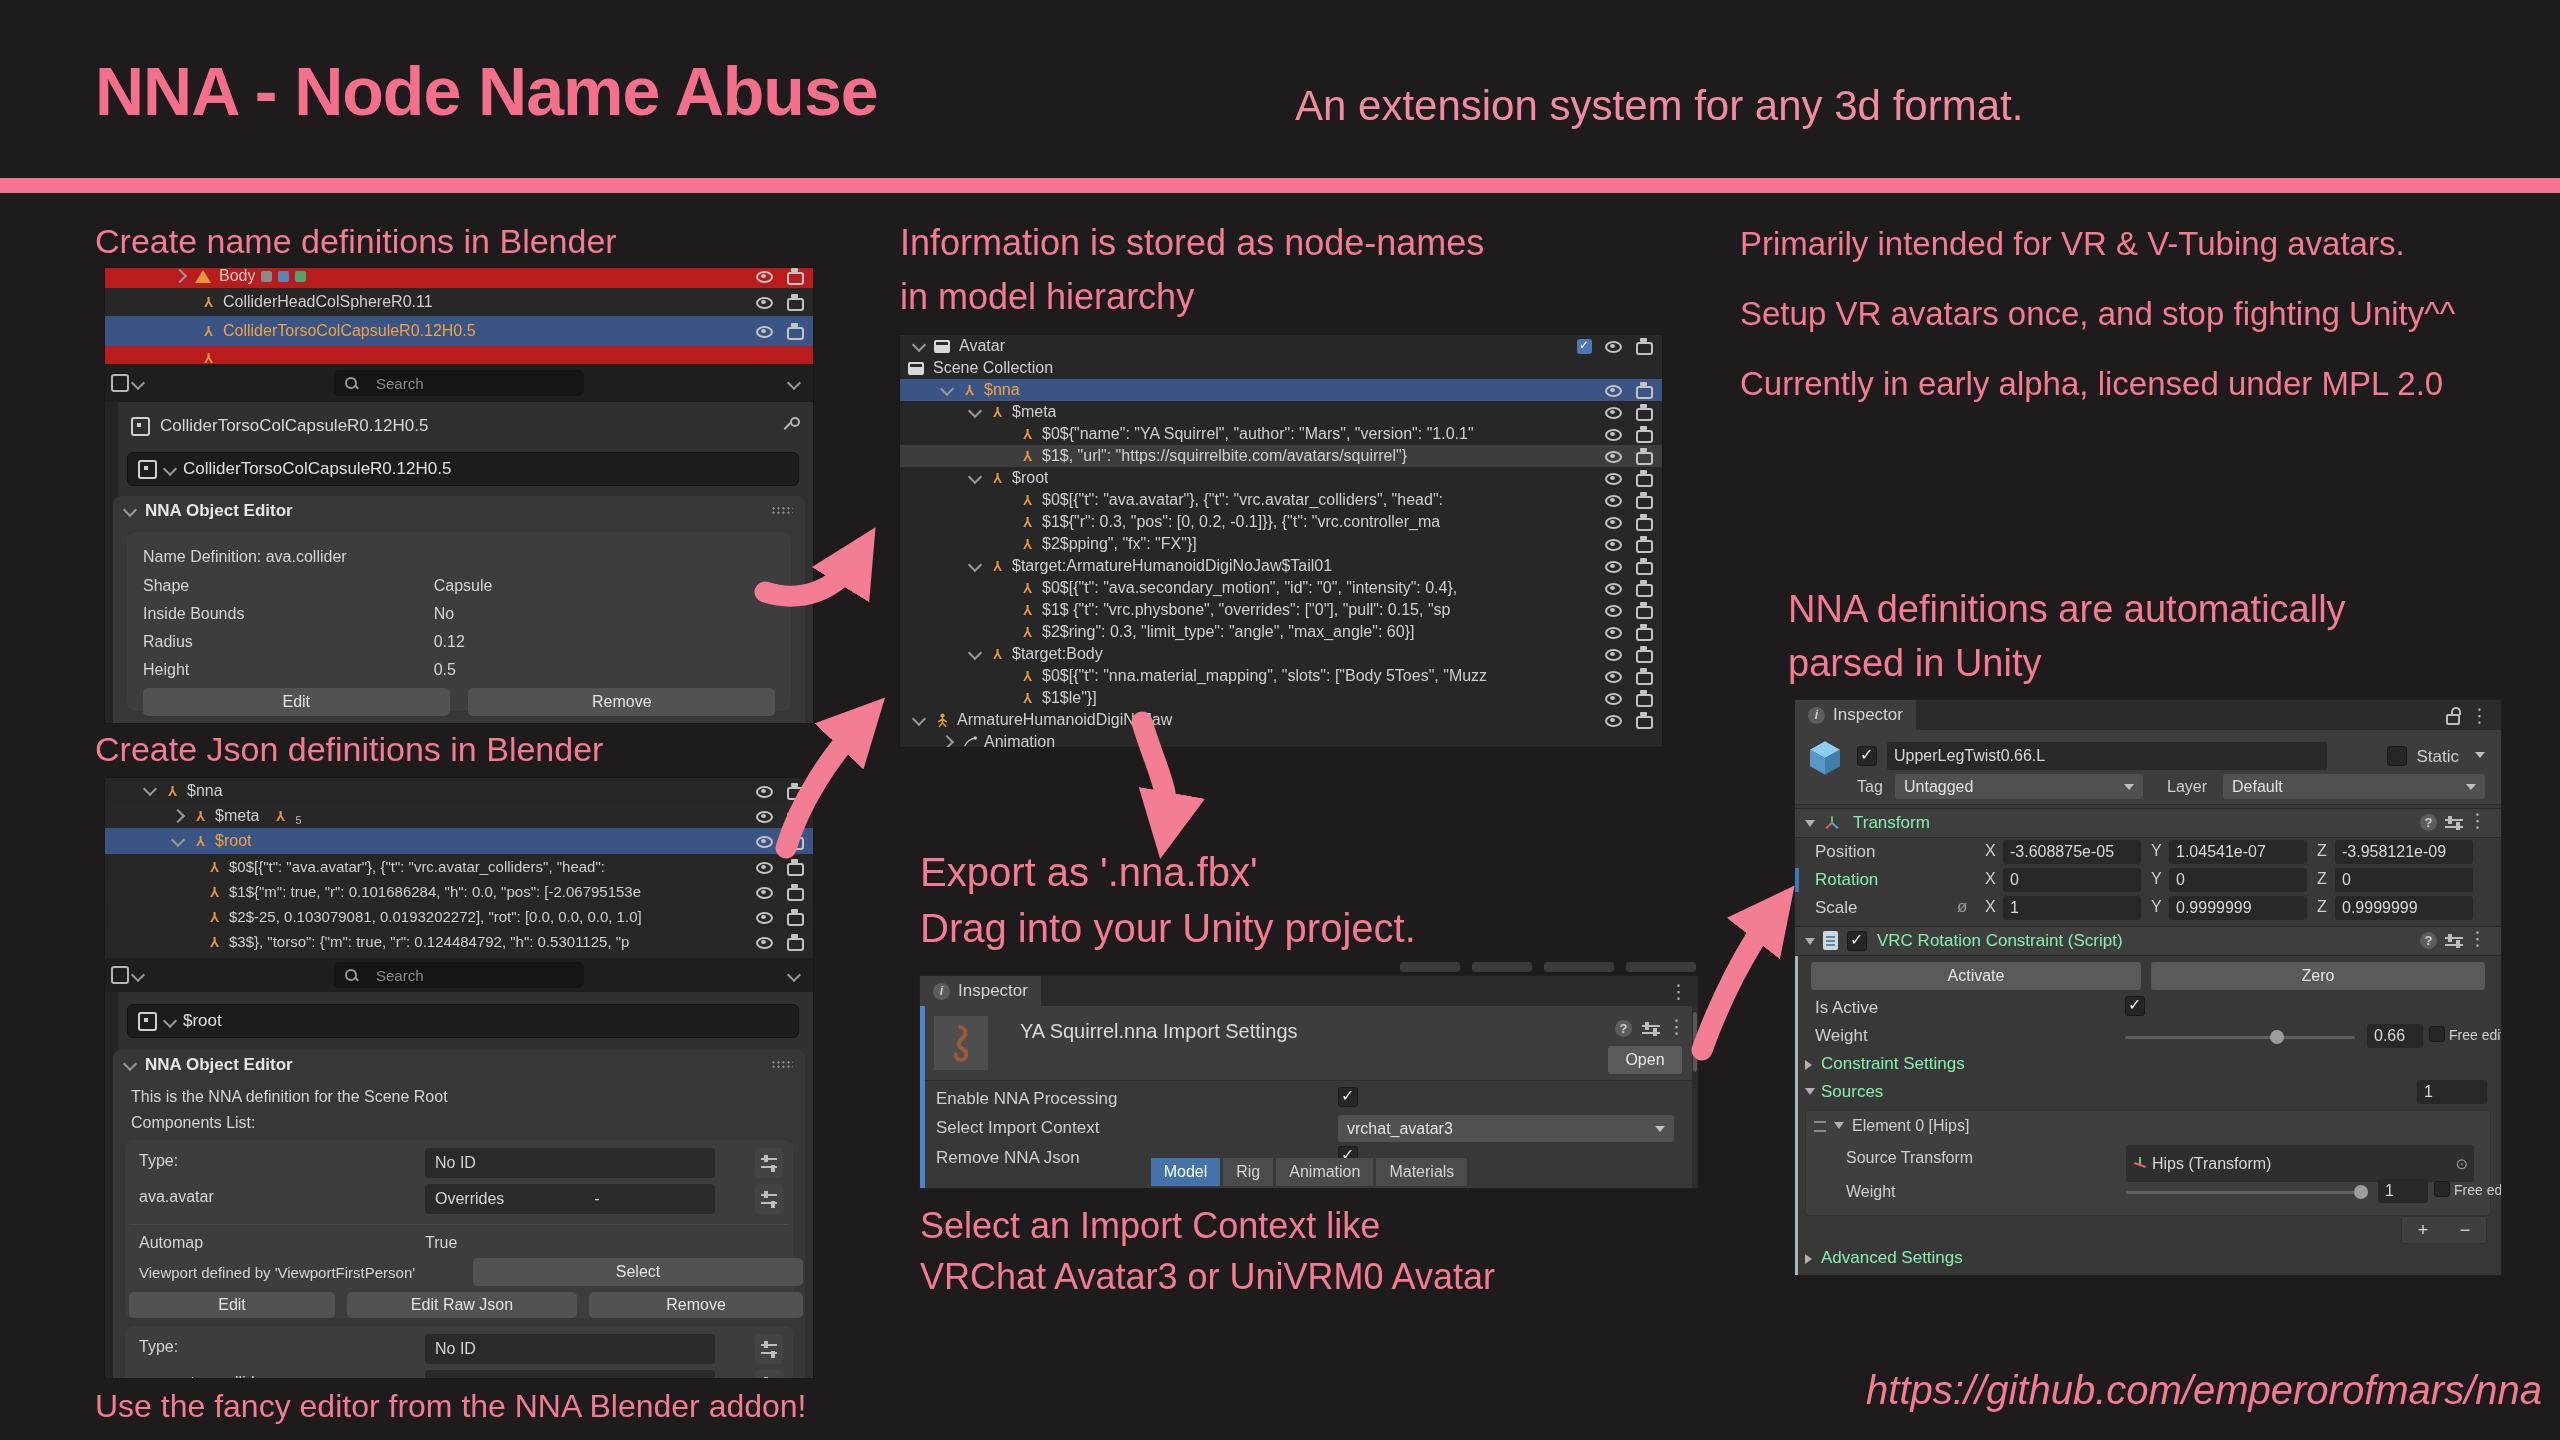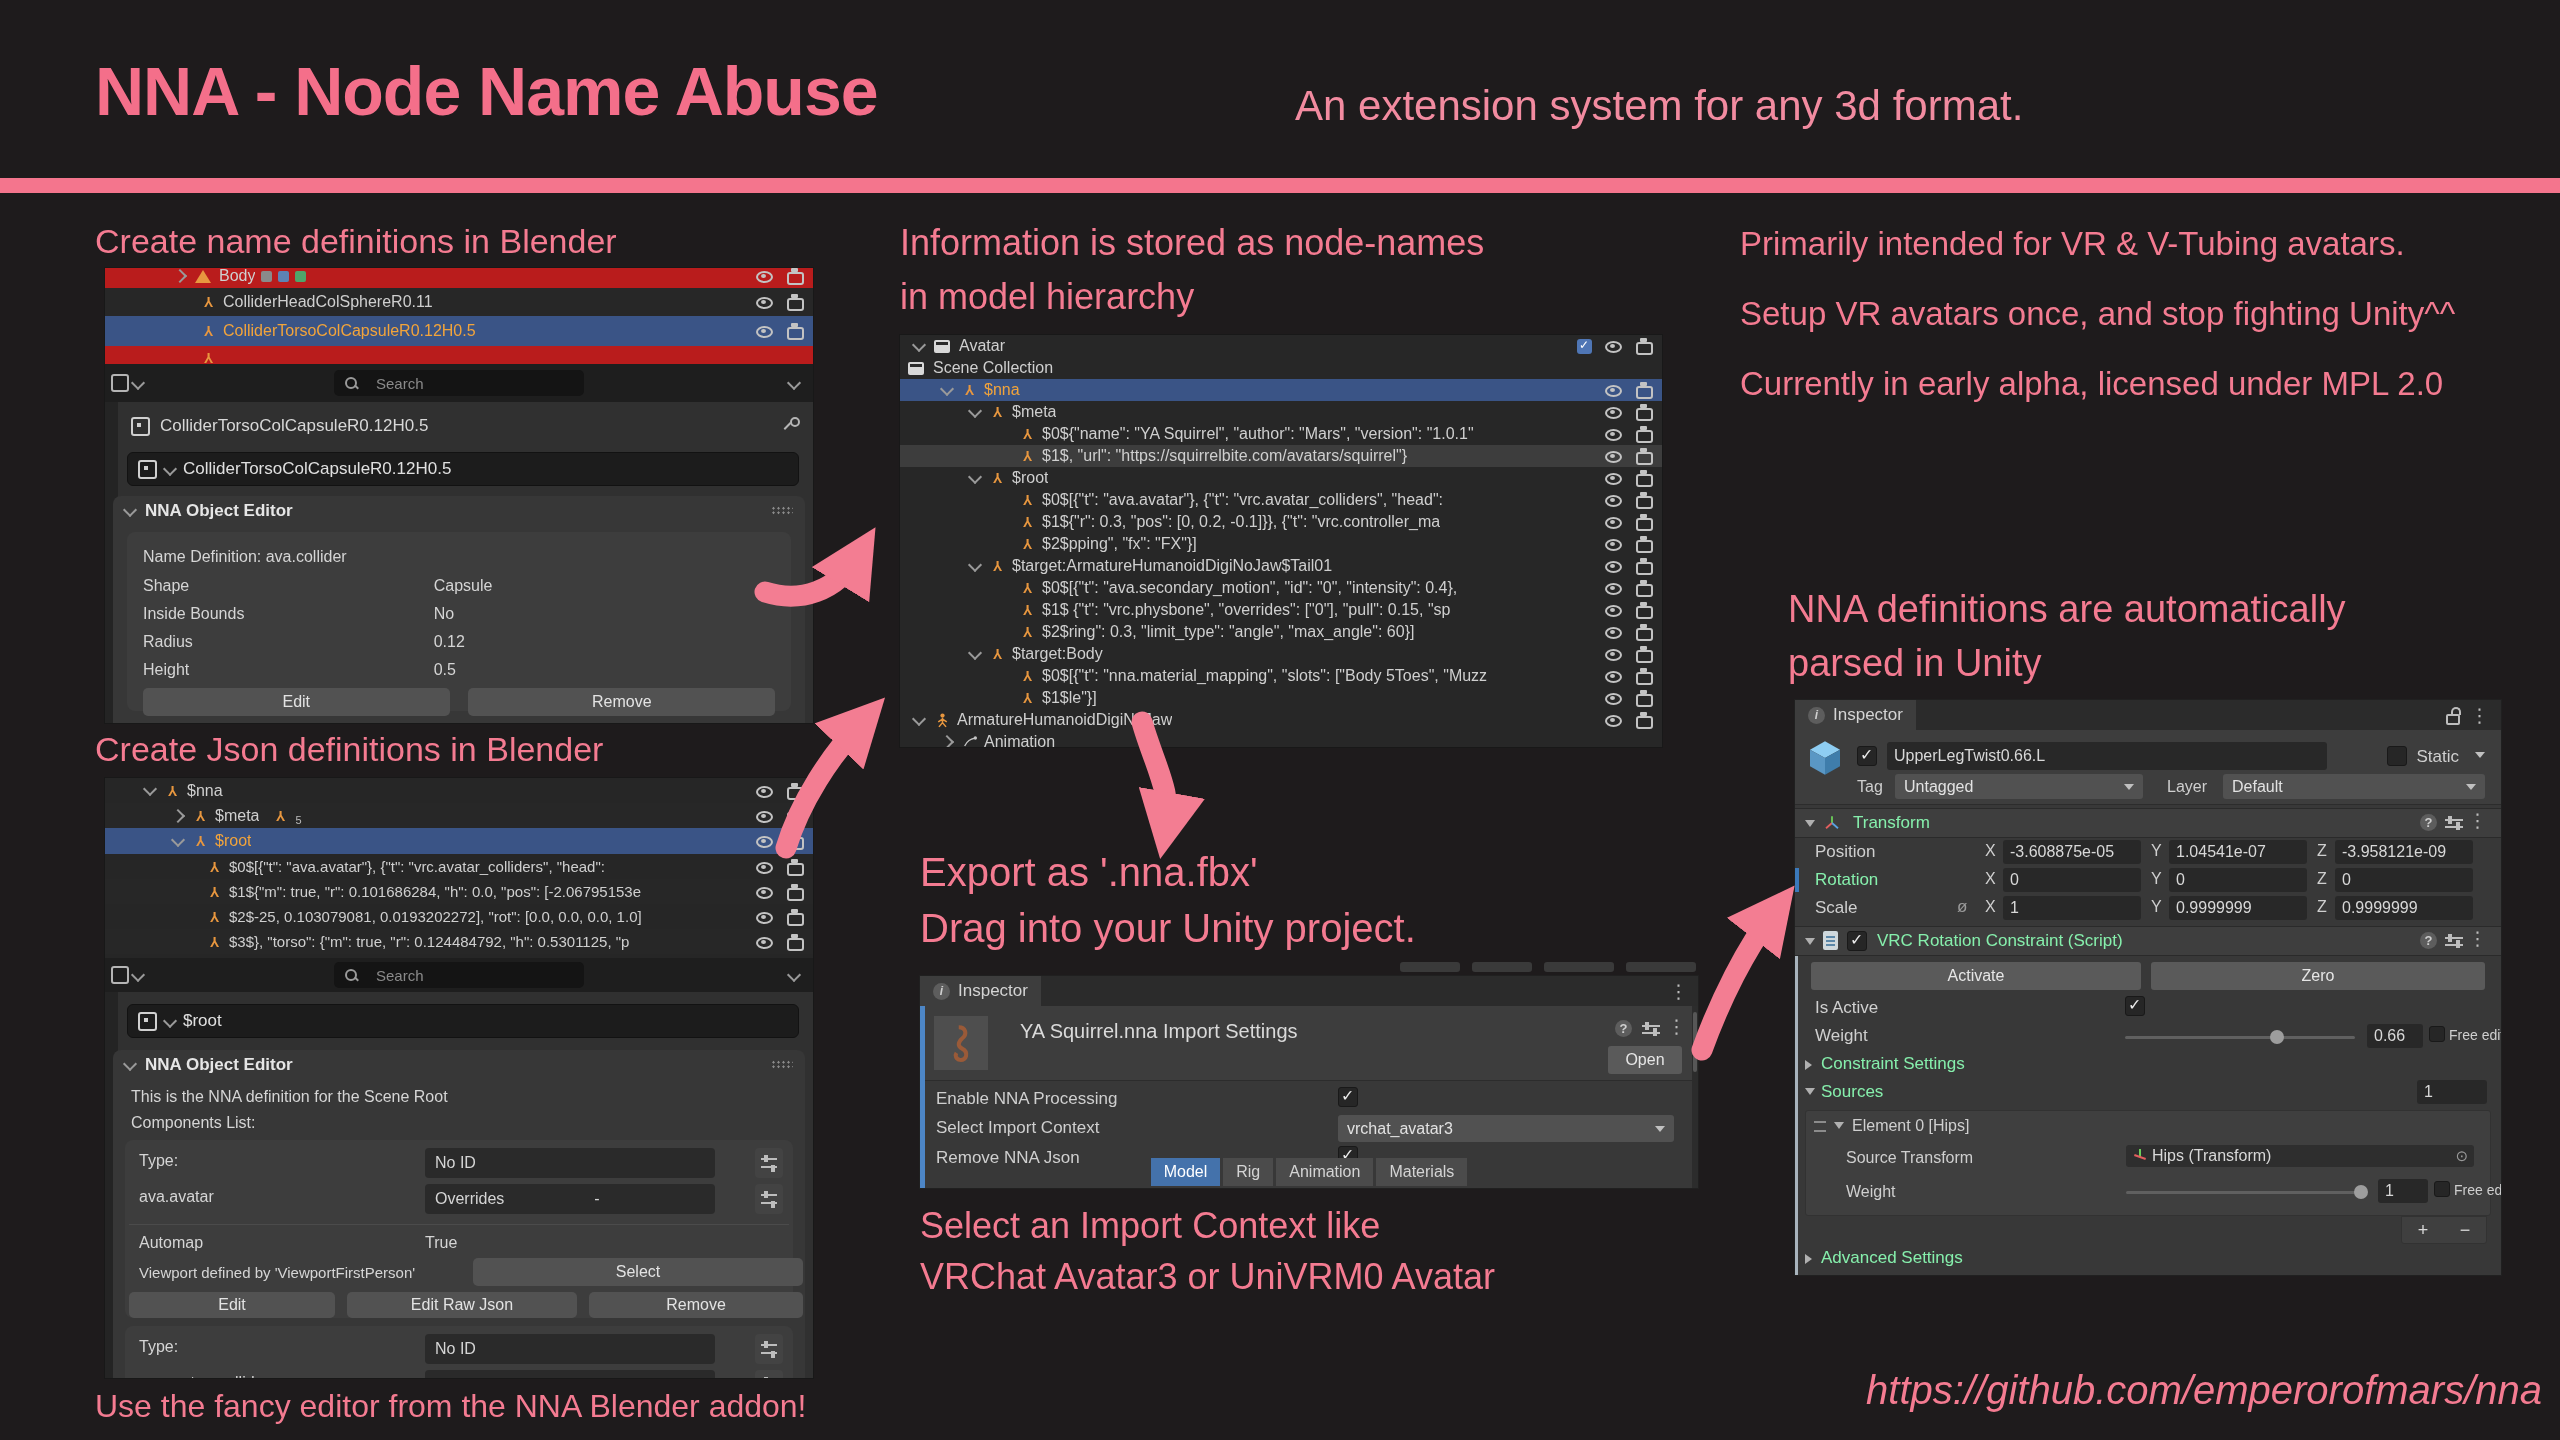--- a/index.html
+++ b/index.html
@@ -676,21 +676,21 @@
 
   <span class="foldd" style="left:10px;top:388px"></span>
   <span class="ulab ubold" style="left:26px;top:382px">Sources</span>
   <div class="ufield" style="right:14px;top:380px;width:70px;height:24px">1</div>
 
   <div class="abs" style="left:10px;right:10px;top:410px;height:104px;background:#3f3f3f;border:1px solid #323232;border-radius:3px">
     <span class="dragh" style="position:absolute;left:8px;top:10px"></span>
     <span class="foldd" style="left:28px;top:11px"></span>
     <span class="ulab" style="left:46px;top:6px;font-size:16px">Element 0 [Hips]</span>
     <span class="ulab" style="left:40px;top:38px;font-size:16px">Source Transform</span>
-    <div class="ufield" style="left:320px;top:34px;right:16px;height:22px;background:#2e2e2e">
+    <div class="ufield" style="left:320px;top:34px;right:16px;height:37px;background:#2e2e2e">
       <span class="axmini"></span>
       <span>Hips (Transform)</span>
       <span style="position:absolute;right:6px;color:#9a9a9a;font-size:15px">⊙</span>
     </div>
     <span class="ulab" style="left:40px;top:72px;font-size:16px">Weight</span>
     <div class="uslider" style="left:320px;top:80px;width:240px">
       <span class="uknob" style="right:-2px"></span>
     </div>
     <div class="ufield" style="left:572px;top:68px;width:50px;height:24px">1</div>
     <span class="uchk" style="left:628px;top:70px;width:14px;height:14px"></span>

